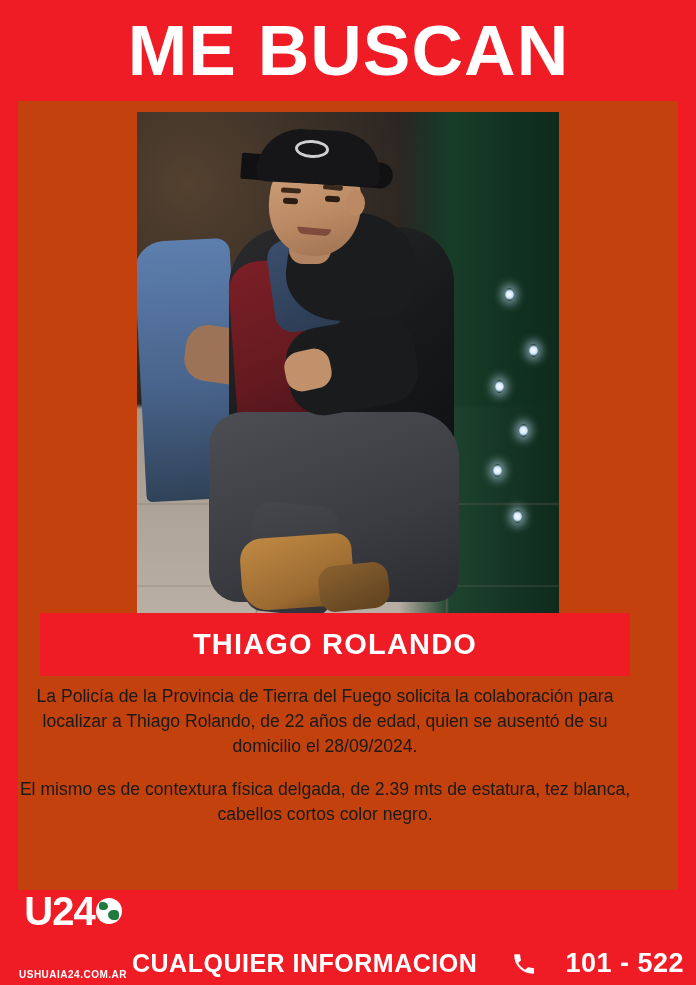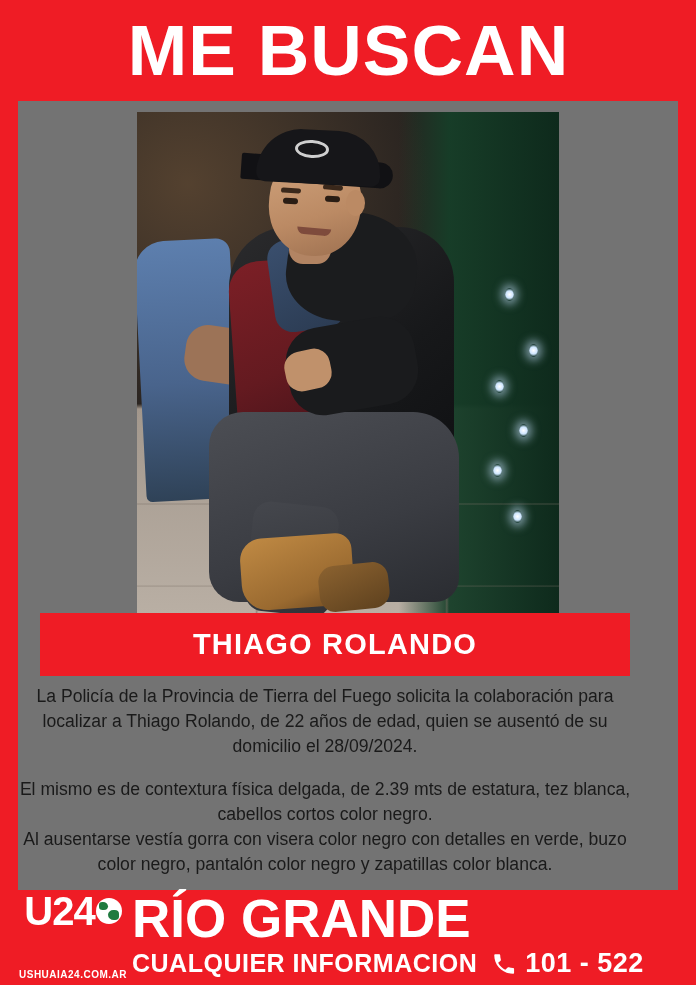--- a/index.html
+++ b/index.html
@@ -11,21 +11,21 @@
     height: 985px;
     background: #ffffff;
     font-family: "Liberation Sans", sans-serif;
     overflow: hidden;
   }
 
   .poster {
     position: relative;
     width: 696px;
     height: 985px;
-    background: #737373;
+    background: #c2410c;
     box-sizing: border-box;
   }
 
   
   .side-bar {
     position: absolute;
     top: 0;
     width: 18px;
     height: 985px;
     background: #ef1c25;
@@ -436,20 +436,21 @@
     position: absolute;
     left: 132px;
     top: 58px;
     width: 552px;
     display: flex;
     align-items: center;
     color: #ffffff;
     font-weight: bold;
     font-size: 25px;
     white-space: nowrap;
+    justify-content: space-between;
   }
   .footer-sub-text {
     letter-spacing: 0.5px;
   }
   .phone-icon {
     margin: 0 8px 0 14px;
     display: inline-flex;
     align-items: center;
   }
   .footer-phone {
@@ -508,35 +509,33 @@
   </div>
 
   <div class="name-band">
     <div class="name-text">THIAGO ROLANDO</div>
   </div>
 
   <div class="body-copy">
     <p>La Policía de la Provincia de Tierra del Fuego solicita la colaboración para localizar a Thiago Rolando, de 22 años de edad, quien se ausentó de su domicilio el 28/09/2024.</p>
     <div class="para-gap"></div>
     <p>El mismo es de contextura física delgada, de 2.39 mts de estatura, tez blanca, cabellos cortos color negro.</p>
-    <p>Al ausentarse vestía gorra con visera color negro con detalles en verde, buzo color negro, pantalón color negro y zapatillas color blanca.</p>
   </div>
 
   <div class="footer">
     <div class="footer-inner">
 
       <div class="logo-block">
         <div class="logo-u24">
           <span>U24</span>
           <span class="globe"></span>
         </div>
         <div class="logo-url">USHUAIA24.COM.AR</div>
       </div>
 
-      <div class="footer-city">RÍO GRANDE</div>
 
       <div class="footer-sub-row">
         <span class="footer-sub-text">CUALQUIER INFORMACION</span>
         <span class="phone-icon">
           <svg width="26" height="26" viewBox="0 0 24 24" aria-hidden="true">
             <path fill="#ffffff" d="M6.6 10.8c1.4 2.8 3.8 5.1 6.6 6.6l2.2-2.2c.3-.3.7-.4 1.1-.2 1.2.4 2.5.6 3.8.6.6 0 1 .4 1 1V20c0 .6-.4 1-1 1C10.6 21 3 13.4 3 4c0-.6.4-1 1-1h3.5c.6 0 1 .4 1 1 0 1.3.2 2.6.6 3.8.1.4 0 .8-.2 1.1l-2.3 1.9z"></path>
           </svg>
         </span>
         <span class="footer-phone">101 - 522</span>
       </div>

